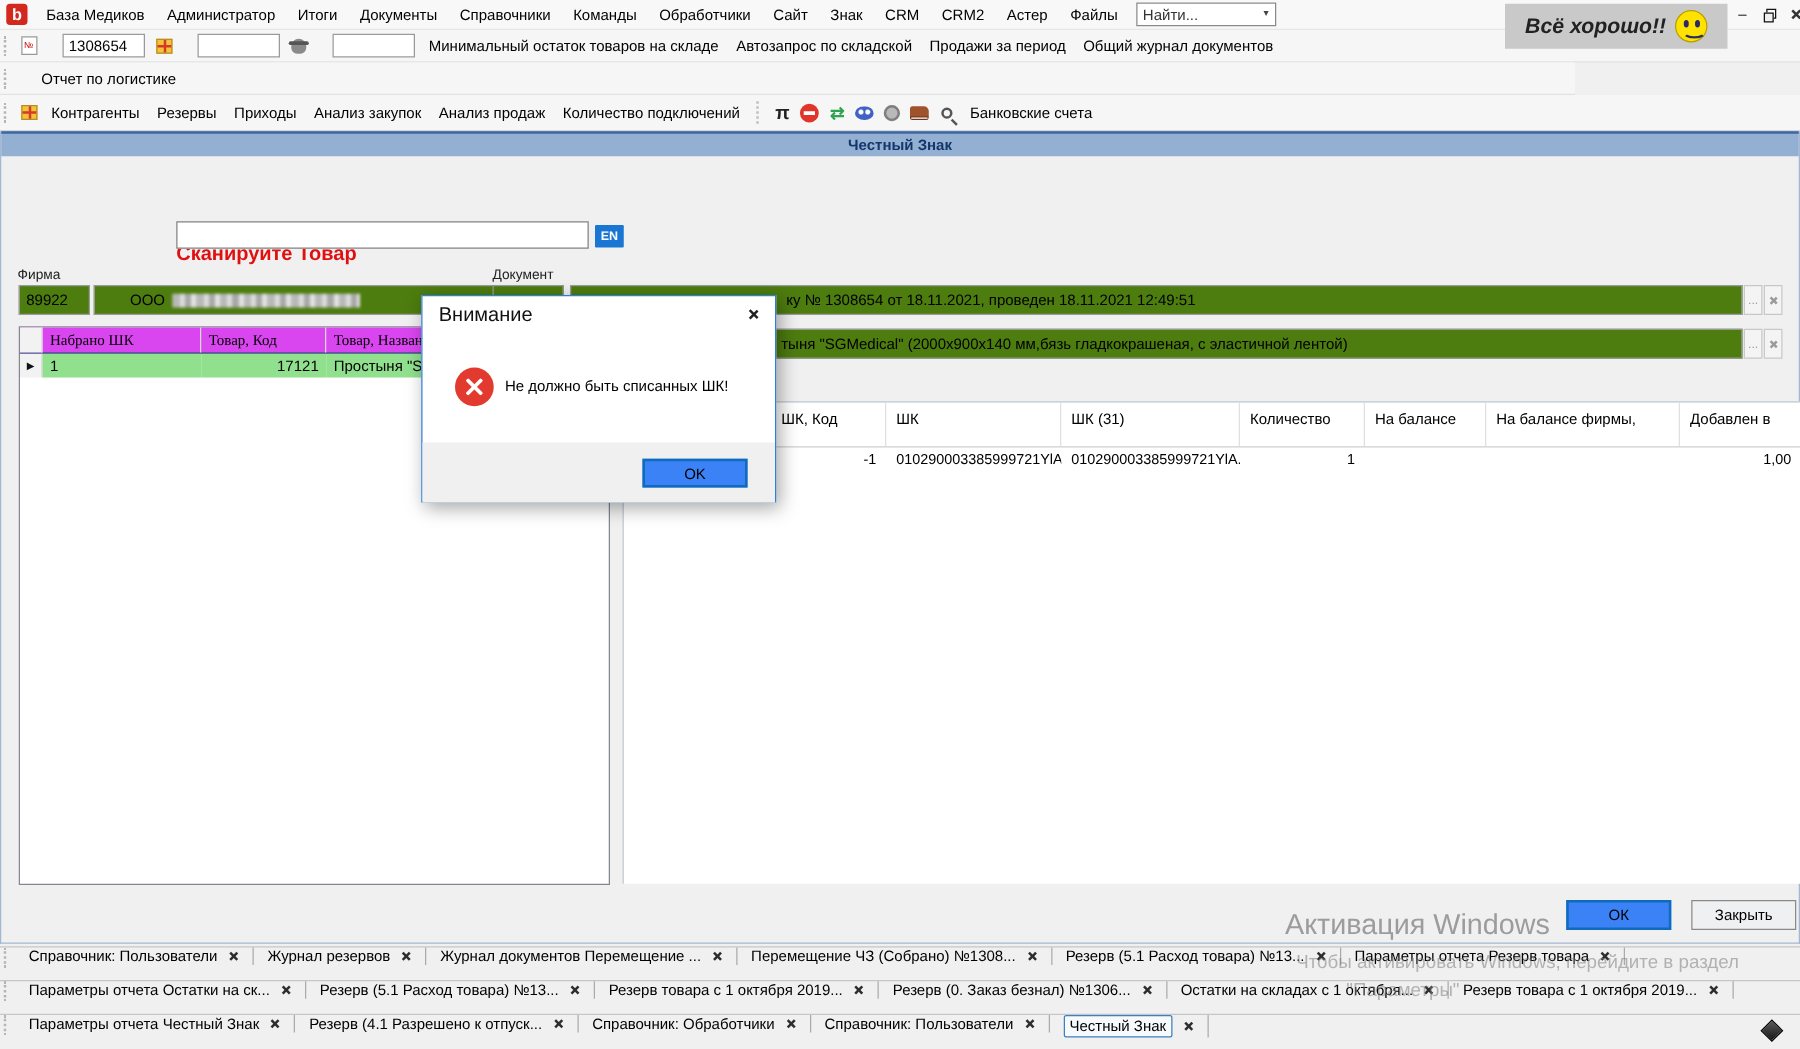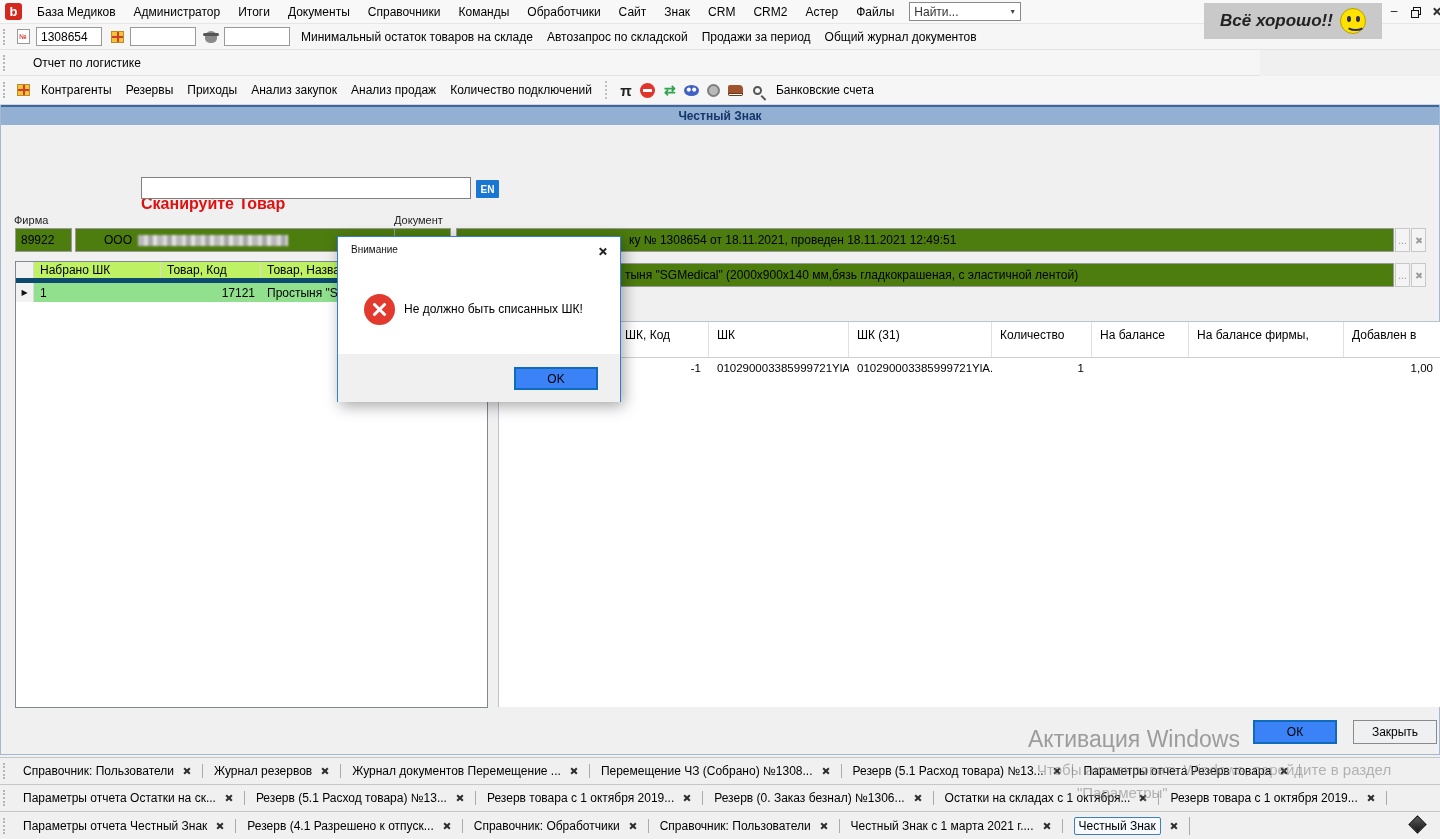--- a/index.html
+++ b/index.html
@@ -12,21 +12,21 @@
   .mi { padding:0 9px; height:24px; display:flex; align-items:center; cursor:default; }
   .searchbox { margin-left:6px; width:112px; height:19px; background:#fff; border:1px solid #8a8a8a; display:flex; align-items:center; justify-content:space-between; padding:0 4px; color:#333; }
   .searchbox .arrow { font-size:7px; color:#444; }
 
   .bar { background:#f6f6f6; display:flex; align-items:center; border-bottom:1px solid #e2e2e2; }
   #toolbar-doc { left:0; top:24px; width:1440px; height:26px; }
   #toolbar-log { left:0; top:50px; width:1260px; height:26px;gap:14px; }
   #toolbar-main { left:0; top:76px; width:1440px; height:29px; border-bottom:1px solid #d5d5d5; }
   .grip { width:4px; height:16px; border-left:2px dotted #b5b5b5; margin:0 5px 0 3px; }
   .tbtn { padding:0 7px; height:100%; display:flex; align-items:center; white-space:nowrap; }
-  .field-small { width:66px; height:19px; background:#fff; border:1px solid #9a9a9a; font-size:12px; padding:0 4px; margin:0 4px 0 2px; }
+  .field-small { width:66px; height:19px; background:#fff; border:1px solid #9a9a9a; font-size:12px; padding:0 4px; margin:0 4px 0 16px; }
   .sep { width:4px; height:18px; border-left:2px dotted #c0c0c0; margin:0 6px; }
   .ticon { width:22px; display:flex; align-items:center; justify-content:center; height:100%; }
 
   
   .icon-doc { width:13px; height:15px; background:#fff; border:1px solid #999; font-size:7px; color:#c00; display:flex; align-items:center; justify-content:center; }
   .icon-gift { width:13px; height:12px; background:#f2c436; border:1px solid #b98b2a; position:relative; }
   .icon-gift::before { content:""; position:absolute; left:5px; top:0; width:2px; height:100%; background:#d23b2e; }
   .icon-gift::after { content:""; position:absolute; left:0; top:4px; width:100%; height:2px; background:#d23b2e; }
   .icon-agent { width:12px; height:12px; background:#8a8a8a; border-radius:50% 50% 40% 40%; position:relative; }
   .icon-agent::before { content:""; position:absolute; left:-2px; top:2px; width:16px; height:3px; background:#555; border-radius:2px; }
@@ -66,53 +66,53 @@
   #scanlabel { left:140px; top:49px; color:#e01010; font-weight:bold; font-size:16px;margin-top:41px; }
   #scaninput { left:140px; top:72px; width:330px; height:22px; border:1px solid #808080; background:#fff; font-size:12px; padding:0 4px; }
   #enbtn { left:475px; top:75px; width:23px; height:18px; background:#1976d2; color:#fff; font-size:10px; font-weight:bold; display:flex; align-items:center; justify-content:center; border-radius:1px; }
   .flabel { color:#222; font-size:11px; }
   .fieldbox { background:#4d7c0f; border:1px solid #9a9a9a; height:24px; display:flex; align-items:center; padding:0 5px; white-space:nowrap; overflow:hidden; }
   .minibtn { width:15px; height:24px; background:#f4f4f4; border:1px solid #c8c8c8; display:flex; align-items:center; justify-content:center; color:#9a9a9a; font-size:10px; }
   .blurname { display:inline-block; width:150px; height:11px; margin-left:6px; background:repeating-linear-gradient(90deg,#b9b9b9 0 6px,#dcdcdc 6px 10px,#a8a8a8 10px 15px,#e3e3e3 15px 19px); filter:blur(1.2px); }
 
   
   #leftgrid { left:14px; top:156px; width:473px; height:447px; background:#fff; border:1px solid #828790; }
-  .lg-head { display:flex; height:21px; background:#bef264; border-bottom:5px solid #0c4a6e; }
+  .lg-head { display:flex; height:21px; background:#d946ef; border-bottom:1px solid #0c4a6e;font-family:Liberation Serif, serif; }
   .lg-hcell { border-right:1px solid #d9d9d9; display:flex; align-items:center; padding:0 6px; }
   .lg-row { display:flex; height:19px; }
   .lg-cell { display:flex; align-items:center; padding:0 6px; background:#90e08e; overflow:hidden; white-space:nowrap; }
   .w-mark { width:18px; flex:none; } .w-c1 { width:127px; flex:none; } .w-c2 { width:100px; flex:none; justify-content:flex-end; } .w-c3 { flex:1; }
   .marker-cell { background:#f2f2f2; border-right:1px solid #d9d9d9; display:flex; align-items:center; justify-content:center; font-size:8px; color:#111; }
 
   
   #rightgrid { left:497px; top:216px; width:943px; height:386px; background:#fff; border-top:1px solid #b9c3ce; border-left:1px solid #b9c3ce; }
   .rg-head { display:flex; height:36px; border-bottom:1px solid #cfcfcf; }
   .rg-hcell { border-right:1px solid #e0e0e0; display:flex; align-items:flex-start; padding:6px 8px 0 8px; white-space:nowrap; overflow:hidden; }
   .rg-row { display:flex; height:19px; }
   .rg-cell { display:flex; align-items:center; padding:0 8px; white-space:nowrap; overflow:hidden; font-size:11.5px; }
   .rw1{width:210px;flex:none;justify-content:flex-end;} .rw2{width:140px;flex:none;} .rw3{width:143px;flex:none;} .rw4{width:100px;flex:none;} .rw5{width:97px;flex:none;} .rw6{width:155px;flex:none;} .rw7{flex:1;}
   .rg-row .rw4 { justify-content:flex-end; } .rg-row .rw7 { justify-content:flex-end; }
 
   .btn { display:flex; align-items:center; justify-content:center; background:#eef0f2; border:1px solid #8a8a8a; font-size:12px; }
   .btn.default { border:2px solid #0f6cbd; background:#3b82f6; }
 
   
   #dialog { left:337px; top:236px; width:284px; height:166px; background:#fff; border:1px solid #2f7fd4; box-shadow:3px 4px 14px rgba(0,0,0,0.35); z-index:100; }
-  #dlg-title { left:13px; top:7px; font-size:10px; color:#111; }
+  #dlg-title { left:13px; top:7px; font-size:16px; color:#111; }
   #dlg-close { left:254px; top:5px; width:20px; height:18px; display:flex; align-items:center; justify-content:center; }
   #dlg-close .xicon::before,#dlg-close .xicon::after { background:#222; width:1.5px; }
   .err-icon { left:26px; top:57px; width:31px; height:31px; border-radius:50%; background:#e23a2e; position:absolute; }
   .err-icon::before,.err-icon::after { content:""; position:absolute; left:14px; top:7px; width:3px; height:17px; background:#fff; border-radius:1px; }
   .err-icon::before { transform:rotate(45deg);} .err-icon::after { transform:rotate(-45deg);}
   #dlg-msg { left:66px; top:65px; font-size:12px; }
   #dlg-footer { left:0; top:117px; width:282px; height:48px; background:#f0f0f0; }
   #dlg-ok { left:176px; top:130px; width:84px; height:23px; }
 
   
-  .tabrow { left:0; width:1440px; background:#f0f0f0; border-top:1px solid #c6c6c6; display:flex; align-items:center; }
+  .tabrow { left:0; width:1440px; background:#f0f0f0; border-top:1px solid #c6c6c6; display:flex; align-items:flex-start; }
   #tabs1 { top:757px; height:27px; } #tabs2 { top:784px; height:27px; } #tabs3 { top:811px; height:28px; }
   .tab { display:flex; align-items:center; gap:9px; padding:0 11px; border-right:1px solid #ababab; white-space:nowrap; }
   .tab .xicon { width:8px; height:8px; } .tab .xicon::before,.tab .xicon::after { left:3px; height:8px; width:2px; background:#2d2d2d; }
   .focusbox { border:1px solid #3f7fbf; border-radius:2px; padding:1px 4px; background:#f6fafd; }
   .diamond { position:absolute; right:16px; top:6px; width:13px; height:13px; background:linear-gradient(135deg,#5a5a5a,#161616); transform:rotate(45deg); border:1px solid #000; }
 
   
   .wm { z-index:200; pointer-events:none; color:rgba(110,110,110,0.65); }
   #wm1 { left:1028px; top:726px; font-size:23px; }
   #wm2 { left:1037px; top:761px; font-size:15px; color:rgba(125,125,125,0.55); }
@@ -368,24 +368,20 @@
     </div>
   <div class="tab">
       <span>Справочник: Обработчики</span>
       <span class="xicon"></span>
     </div>
   <div class="tab">
       <span>Справочник: Пользователи</span>
       <span class="xicon"></span>
     </div>
   <div class="tab">
-      <span>Честный Знак с 1 марта 2021 г....</span>
-      <span class="xicon"></span>
-    </div>
-  <div class="tab">
       <span class="focusbox">Честный Знак</span>
       <span class="xicon"></span>
     </div>
   <div class="diamond"></div>
 </div>
 
 <div id="wm1" class="abs wm">Активация Windows</div>
 <div id="wm2" class="abs wm">Чтобы активировать Windows, перейдите в раздел</div>
 <div id="wm3" class="abs wm">"Параметры"</div>
 

